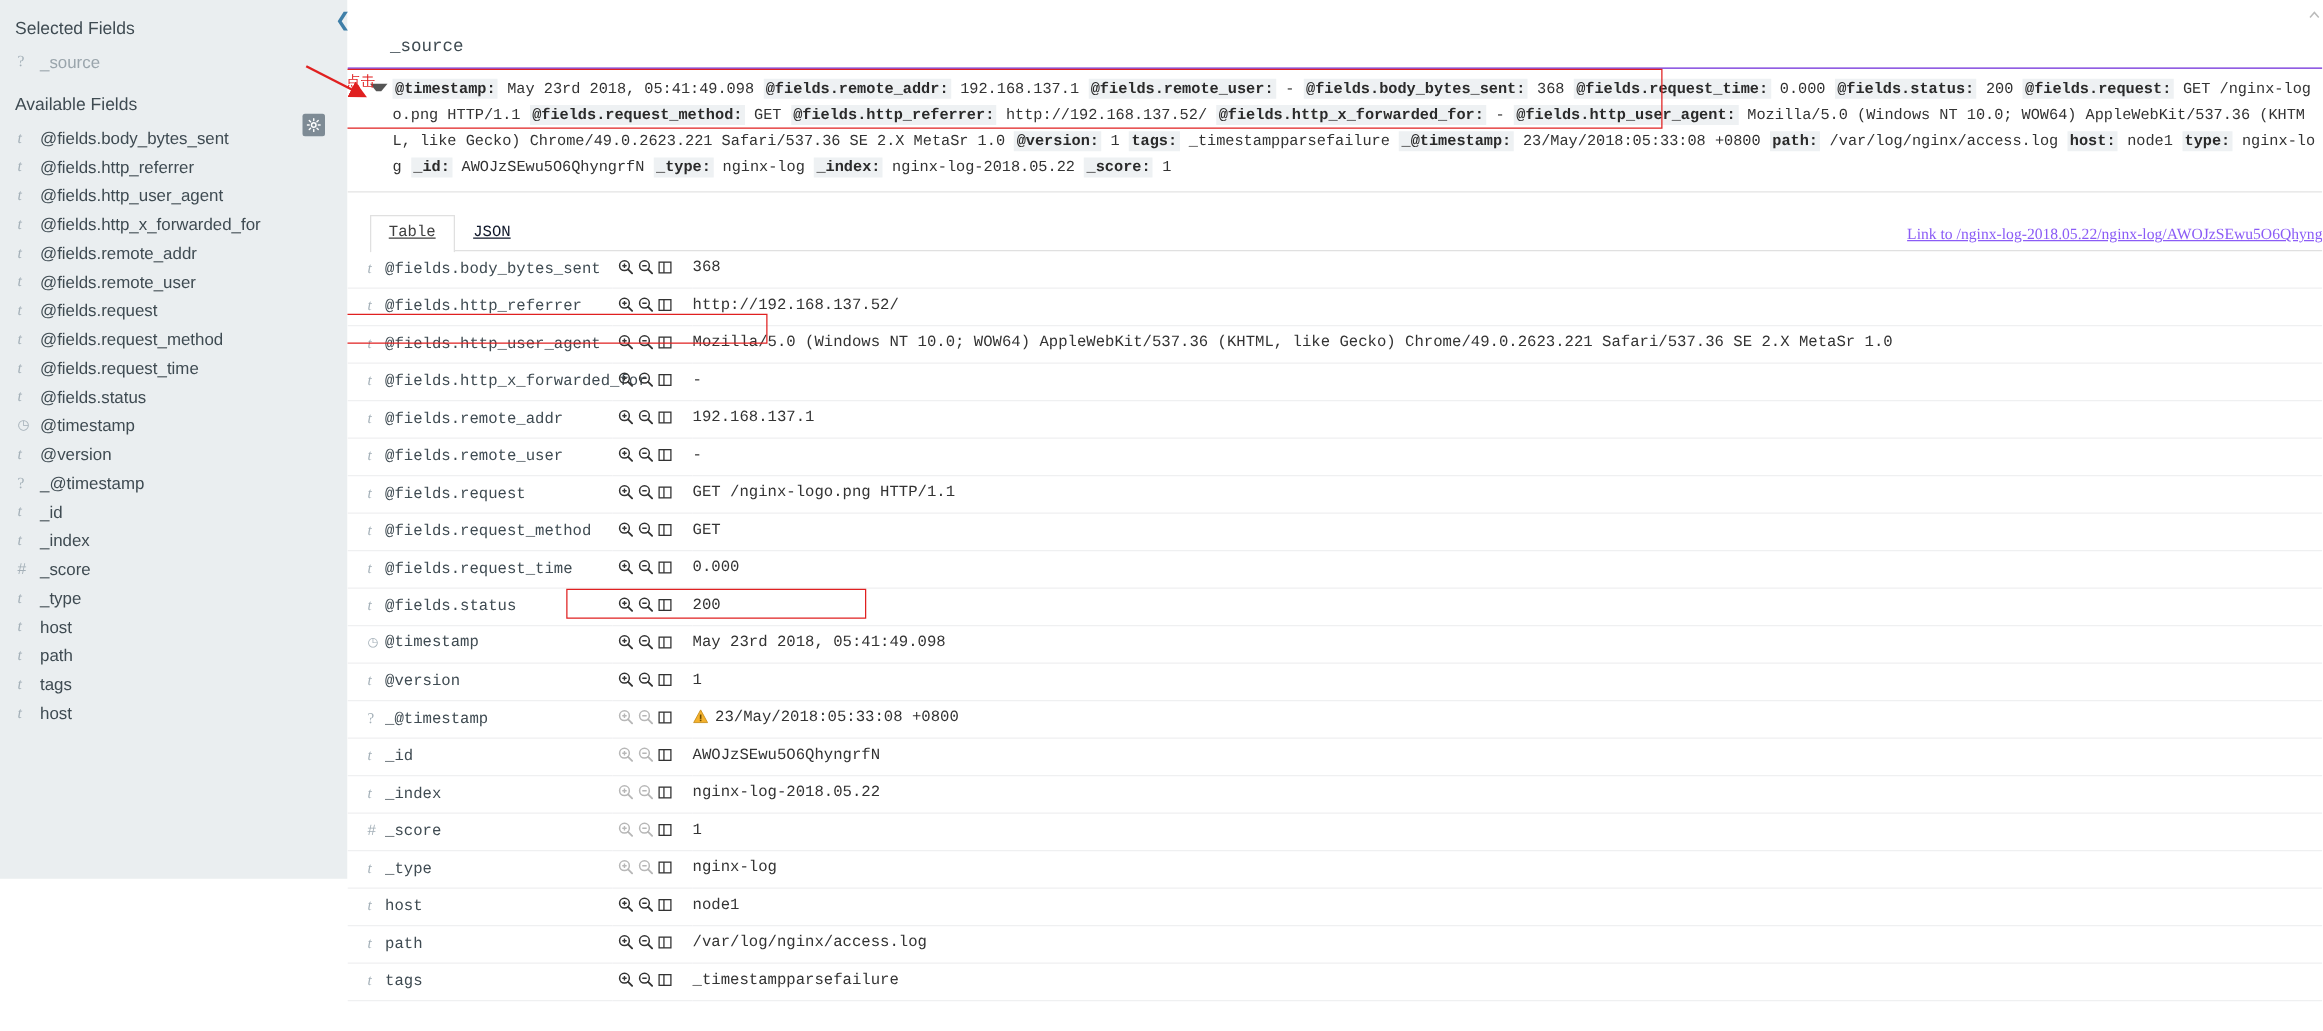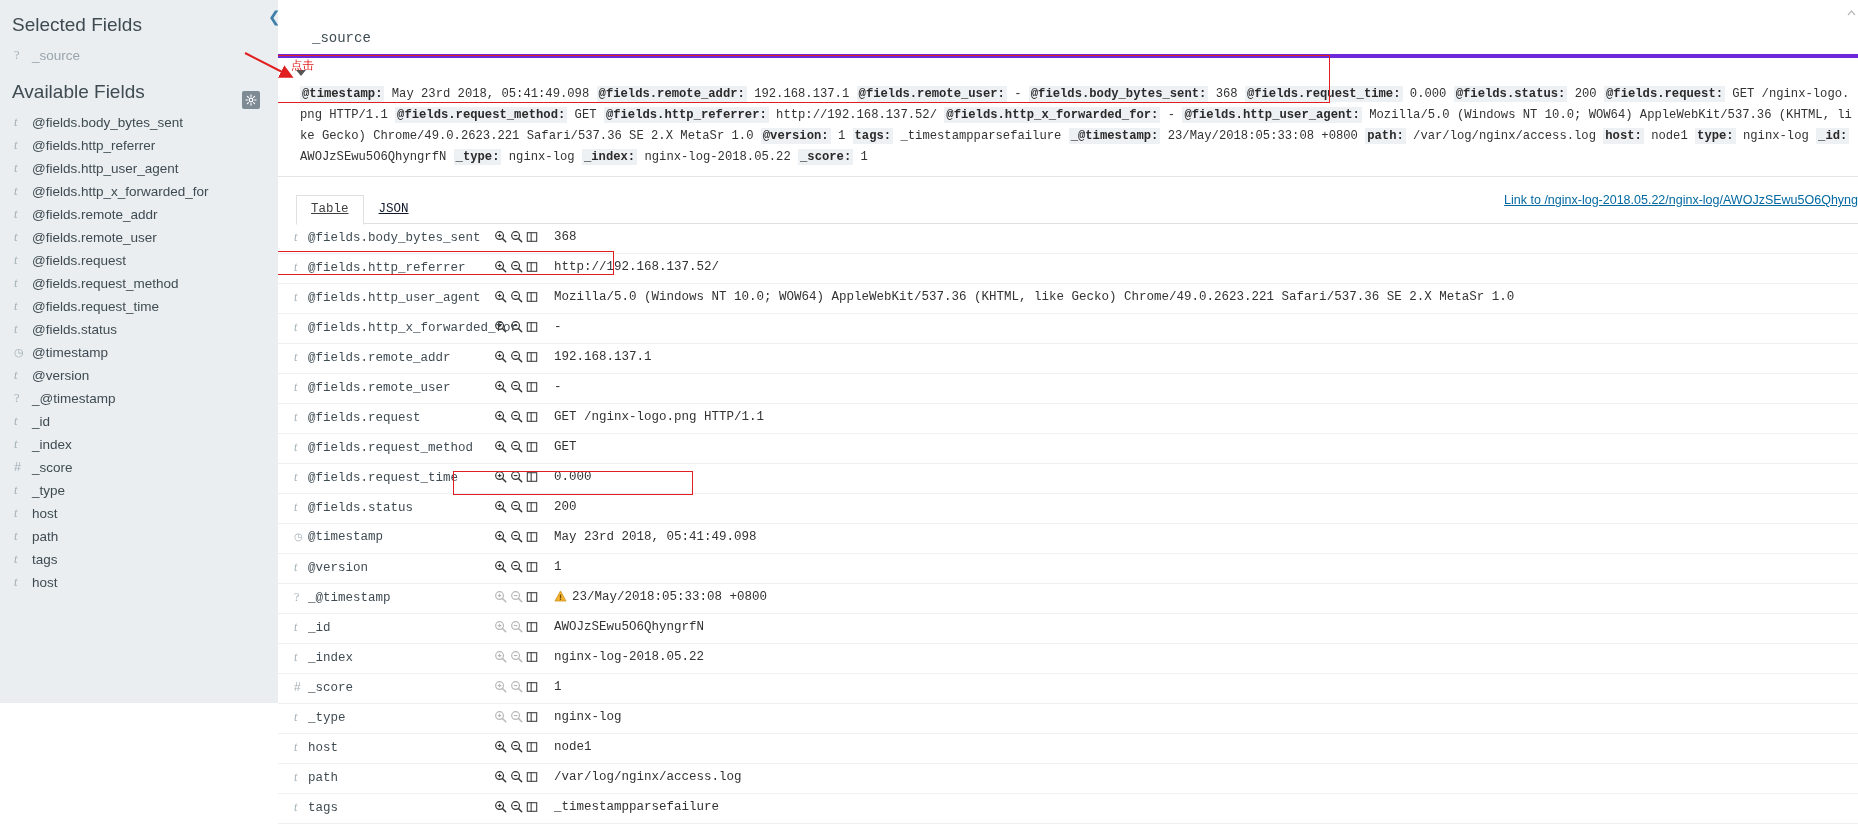--- a/index.html
+++ b/index.html
@@ -33,21 +33,21 @@
   }
   .index-pattern-bar .ip-name { flex: 1; }
   .caret-down {
     width: 0; height: 0;
     border-left: 6px solid transparent;
     border-right: 6px solid transparent;
     border-top: 6px solid #ffffff;
     margin-left: 6px;
   }
   .section-title {
-    font-size: 19px;
+    font-size: 14px;
     color: #3f4b52;
     padding: 14px 0 8px 12px;
   }
   .field-row {
     display: flex;
     align-items: center;
     padding: 3px 0 3px 14px;
     font-size: 13px;
     color: #3f4b52;
     line-height: 17px;
@@ -100,26 +100,25 @@
     background: #fff;
     overflow: hidden;
   }
   .doc-header {
     padding: 30px 0 8px 34px;
     font-size: 14px;
     color: #3f4b52;
     font-family: "Liberation Mono", monospace;
   }
   .source-block {
-    border-top: 4px solid #6d28d9;
+    border-top: 1px solid #6d28d9;
     border-bottom: 1px solid #e4e4e4;
     padding: 6px 4px 8px 18px;
     display: flex;
     align-items: flex-start;
-    flex-direction: column;
   }
   .expand-caret {
     flex: 0 0 14px;
     margin-top: 6px;
     width: 0; height: 0;
     border-left: 5px solid transparent;
     border-right: 5px solid transparent;
     border-top: 6px solid #555;
     cursor: pointer;
   }
@@ -163,24 +162,24 @@
   }
   .tab.active {
     color: #3f3f3f;
     background: #fff;
     border-color: #e0e0e0;
     border-bottom: 1px solid #fff;
   }
   .doclink {
     position: absolute;
     right: 0;
-    bottom: 16px;
-    font-family: Liberation Sans, sans-serif;
+    bottom: 5px;
+    font-family: Liberation Serif, serif;
     font-size: 12.5px;
-    color: #0369a1;
+    color: #8b5cf6;
     text-decoration: underline;
     white-space: nowrap;
     cursor: pointer;
   }
 
   
   .kv-table {
     width: 100%;
     border-collapse: collapse;
     font-family: "Liberation Mono", monospace;
@@ -725,15 +724,15 @@
   </div>
 
   <svg class="anno-arrow" style="left: 242px; top: 50px;" width="70" height="36" viewBox="0 0 70 36">
     <defs>
       <marker id="ah" markerWidth="7" markerHeight="7" refX="5" refY="3.5" orient="auto">
         <polygon points="0 0, 7 3.5, 0 7" fill="#e02020"></polygon>
       </marker>
     </defs>
     <line x1="3" y1="3" x2="48" y2="26" stroke="#e02020" stroke-width="2" marker-end="url(#ah)"></line>
   </svg>
-  <div class="anno-text" style="left: 291px; top: 58px; font-family: Liberation Mono, monospace;">点击</div>
+  <div class="anno-text" style="left: 277px; top: 58px; font-family: Liberation Mono, monospace;">点击</div>
 
 </div>
 
 </body></html>

